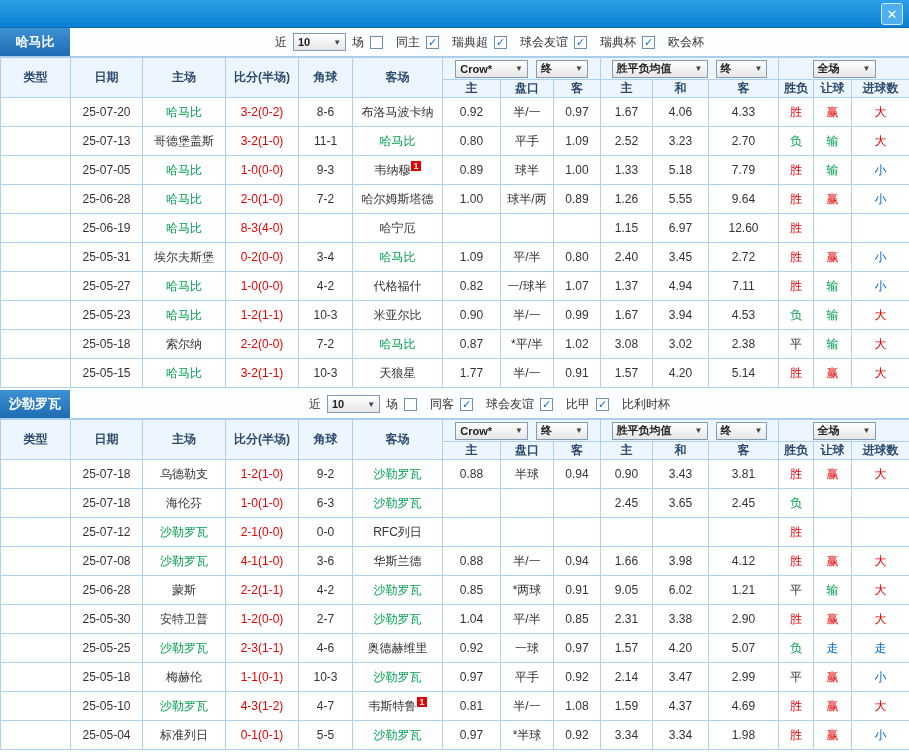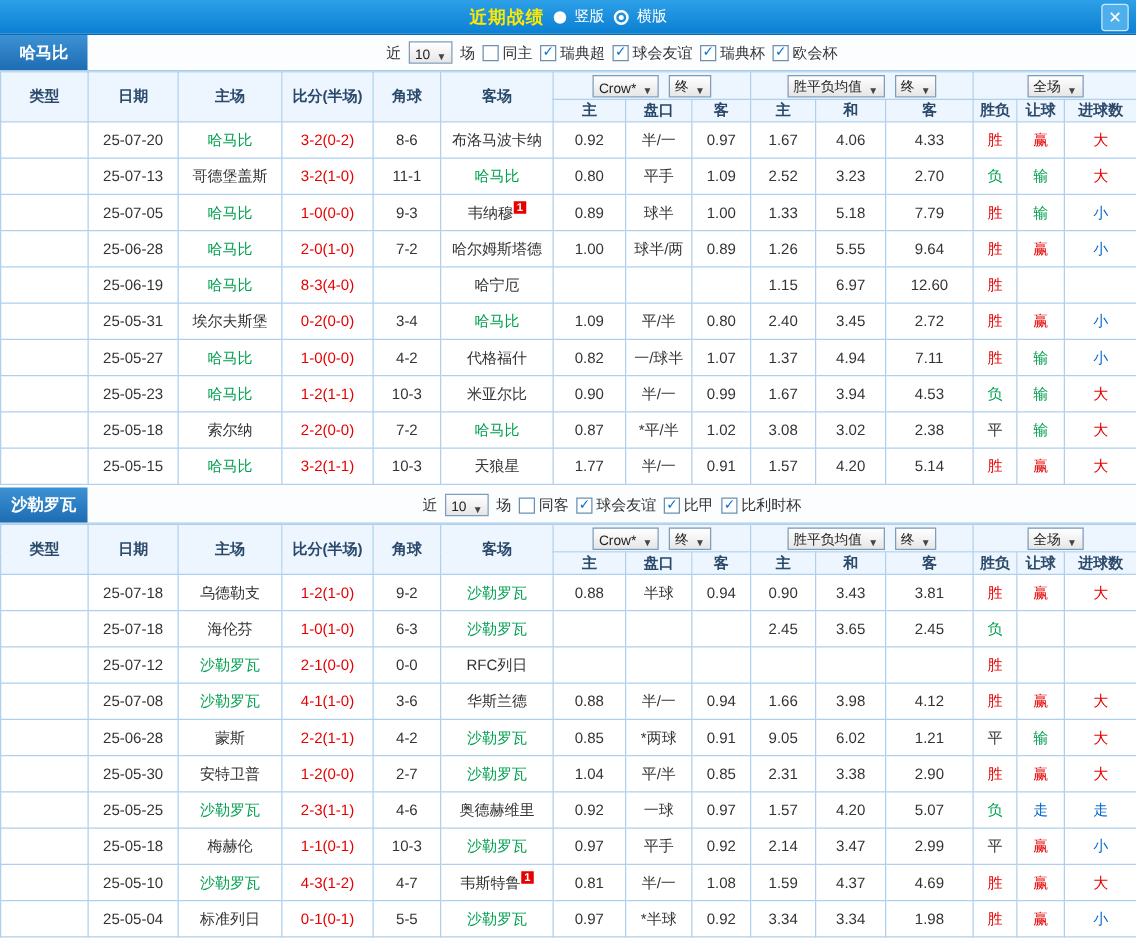--- a/index.html
+++ b/index.html
@@ -20,26 +20,26 @@
              display:flex;align-items:center;justify-content:center;}
 
   
   .team-row{display:flex;height:29px;border-bottom:1px solid #a8cdec;background:#fbfdff;}
   .team-name{width:70px;background:linear-gradient(#3c92d4,#1e6cb2);color:#fff;font-weight:bold;
              font-size:13px;display:flex;align-items:center;justify-content:center;}
   .filters{flex:1;display:flex;align-items:center;justify-content:center;gap:6px;}
   .flabel{color:#333;}
   .cb{width:13px;height:13px;border:1px solid #6b90b0;background:#fff;display:inline-flex;
       align-items:center;justify-content:center;font-size:11px;line-height:11px;color:#0a6fd6;font-weight:bold;}
-  .cb-wrap{display:inline-flex;align-items:center;gap:3px;}
+  .cb-wrap{display:inline-flex;align-items:center;gap:13px;}
 
   
-  .sel{display:inline-flex;align-items:flex-end;justify-content:space-between;gap:5px;
+  .sel{display:inline-flex;align-items:center;justify-content:space-between;gap:23px;
        border:1px solid #7f9db9;background:linear-gradient(#ffffff,#e6e6e6);height:18px;
-       padding:0 4px;font-size:11px;font-weight:normal;color:#222;white-space:nowrap;}
+       padding:0 4px;font-size:11px;font-weight:bold;color:#222;white-space:nowrap;}
   .arr{font-size:8px;color:#444;}
   .selwrap{display:flex;align-items:center;justify-content:center;gap:8px;}
 
   
   table.grid{border-collapse:collapse;table-layout:fixed;width:909px;}
   .grid th,.grid td{border:1px solid #aed0ee;text-align:center;overflow:hidden;white-space:nowrap;}
   .grid thead th{background:#edf6fe;font-weight:bold;color:#2b4a6b;font-size:12px;}
   .grid tr.h1 th{height:22px;}
   .grid tr.h2 th{height:18px;}
   .grid tbody td{height:29px;background:#fff;font-size:12px;}
@@ -64,27 +64,20 @@
   .badge{background:#f00;color:#fff;font-weight:bold;padding:1px 5px;}
   .s-red{color:#e60000;}
   .s-green{color:#00a050;}
 
   .section2{margin-top:2px;}
 </style>
 </head>
 <body>
 
 <div class="titlebar">
-  <div class="title-center">
-    <span class="win-title">近期战绩</span>
-    <span class="radio"></span>
-    <span class="radio-label">竖版</span>
-    <span class="radio sel"></span>
-    <span class="radio-label">横版</span>
-  </div>
   <span class="close-btn">✕</span>
 </div>
 
 <div class="section">
   <div class="team-row">
     <div class="team-name">哈马比</div>
     <div class="filters">
         <span class="flabel">近</span>
         <span class="sel">
           <span>10</span>

